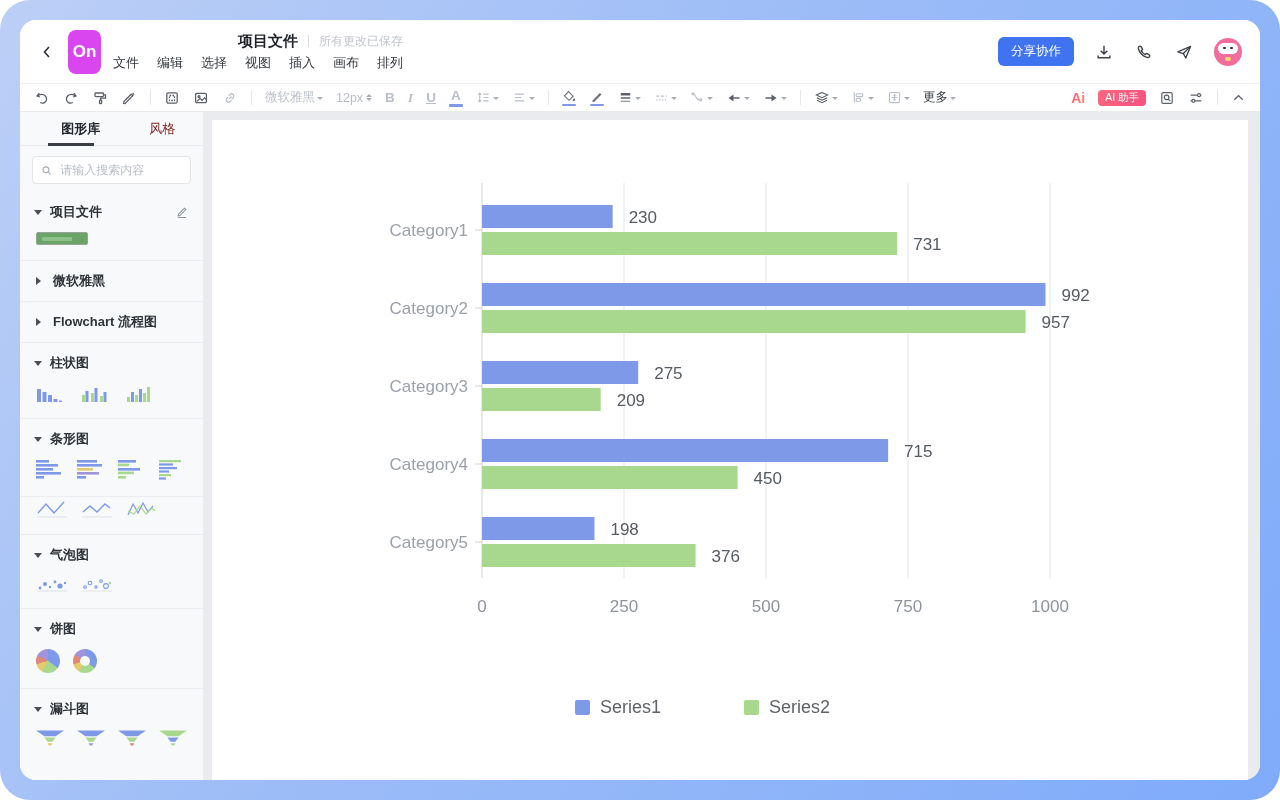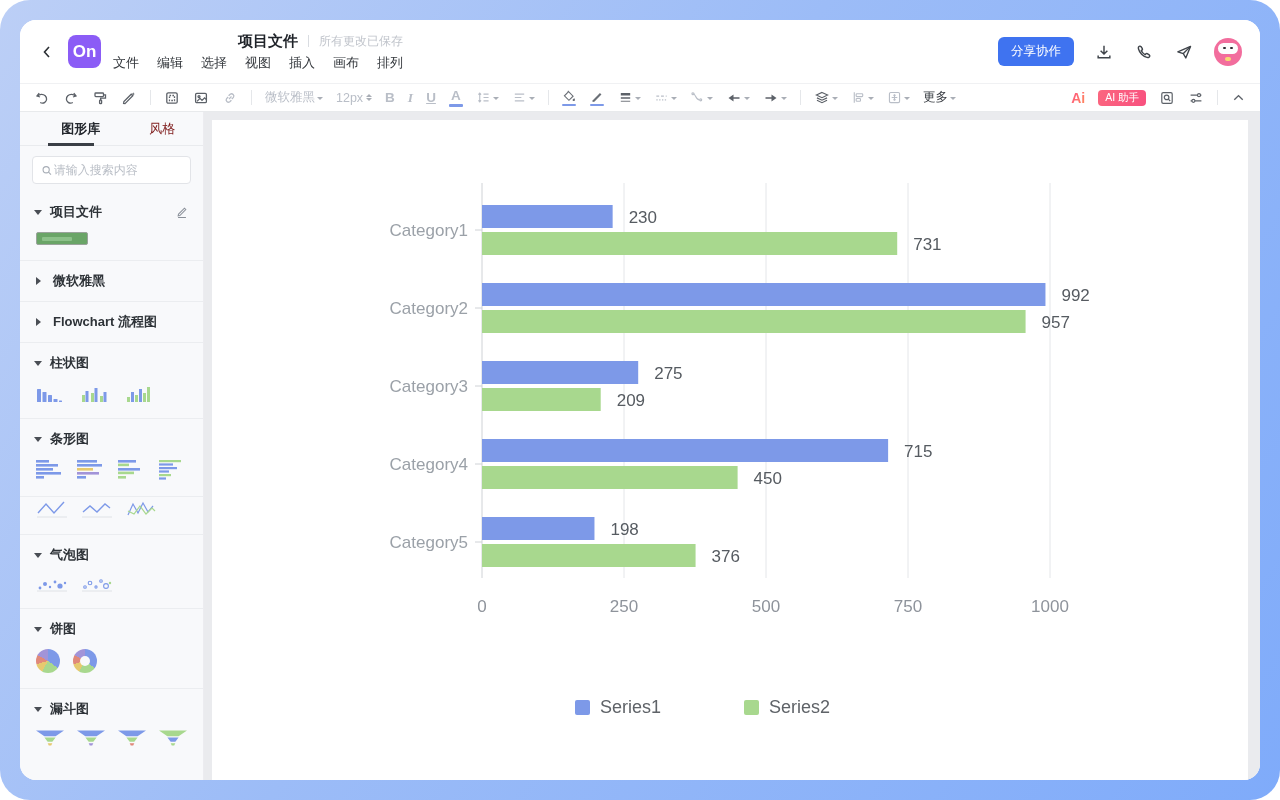--- a/index.html
+++ b/index.html
@@ -5,21 +5,21 @@
   * { margin:0; padding:0; box-sizing:border-box; }
   html,body { width:1280px; height:800px; background:#fff; font-family:"Liberation Sans","DejaVu Sans",sans-serif; overflow:hidden; }
   .bg { position:absolute; inset:0; width:1280px; height:800px; border-radius:30px;
         background:linear-gradient(125deg,#bccff6 0%,#9cbcf7 45%,#7fabfa 100%); }
   .window { position:absolute; left:20px; top:20px; width:1240px; height:760px; background:#fff;
             border-radius:16px; overflow:hidden; display:flex; flex-direction:column; }
 
   
   .header { height:63px; display:flex; align-items:center; padding:0 18px 0 14px; background:#fff; flex:0 0 auto; }
   .back { width:26px; height:26px; display:flex; align-items:center; justify-content:center; color:#2c3035; cursor:pointer; }
-  .logo { width:33px; height:33px; border-radius:8px; background:#8b5cf6; color:#fff; font-weight:bold; font-size:17px;
+  .logo { width:33px; height:44px; border-radius:8px; background:#d946ef; color:#fff; font-weight:bold; font-size:17px;
           display:flex; align-items:center; justify-content:center; margin:0 12px 0 8px; }
   .title-block { display:flex; flex-direction:column; gap:3px; }
   .title-row { display:flex; align-items:center; gap:10px;justify-content:flex-end; }
   .doc-title { font-size:15px; font-weight:700; color:#1f2329; }
   .status-sep { width:1px; height:12px; background:#d9dce1; }
   .save-status { font-size:12px; color:#c0c4cb; }
   .menu-row { display:flex; gap:18px; }
   .menu-item { font-size:13px; color:#33373c; cursor:pointer; }
   .header-right { margin-left:auto; display:flex; align-items:center; gap:20px; }
   .share-btn { background:#3f73f0; color:#fff; font-size:12.5px; padding:6px 13px; border-radius:6px; border:none; cursor:pointer; }
@@ -55,21 +55,21 @@
               border-radius:4px; cursor:pointer; }
 
   
   .body { flex:1; display:flex; min-height:0; }
   .sidebar { width:184px; flex:0 0 auto; background:#f8f9fb; border-right:1px solid #ececf0; display:flex; flex-direction:column; overflow:hidden; }
   .tabs { height:34px; display:flex; border-bottom:1px solid #e9ebee; flex:0 0 auto; }
   .tab { flex:1; display:flex; align-items:center; justify-content:center; font-size:13px; color:#7f1d1d; position:relative; cursor:pointer; }
   .tab.active { color:#23272d; font-weight:700;padding-left:20px; }
   .tab.active::after { content:""; position:absolute; bottom:-1px; left:50%; transform:translateX(-50%); width:46px; height:3px; background:#3a3f46; }
   .search-wrap { padding:10px 12px 8px; }
-  .search-box { height:28px; background:#fff; border:1px solid #e2e4e8; border-radius:4px; display:flex; align-items:center; padding:0 8px; gap:1px; }
+  .search-box { height:28px; background:#fff; border:1px solid #e2e4e8; border-radius:4px; display:flex; align-items:center; padding:0 8px; gap:8px; }
   .search-box input { border:none; outline:none; background:transparent; font-size:12px; color:#333; width:100%; font-family:inherit; }
   .search-box input::placeholder { color:#b9bec6; }
   .sec-head { display:flex; align-items:center; gap:8px; padding:11px 14px 9px; cursor:pointer; }
   .caret { width:0; height:0; flex:0 0 auto; }
   .caret.down { border:4px solid transparent; border-top:5px solid #4a4e55; margin-top:4px; }
   .caret.right { border:4px solid transparent; border-left:5px solid #4a4e55; margin-left:2px; }
   .sec-label { font-size:13px; font-weight:700; color:#2e3338; }
   .edit-btn { margin-left:auto; color:#8a9099; cursor:pointer; display:flex; }
   .thumbs { display:flex; align-items:flex-end; gap:13px; padding:2px 16px 13px; }
   .sec-divider { border-top:1px solid #ebedf0; margin:2px 0 0; }

